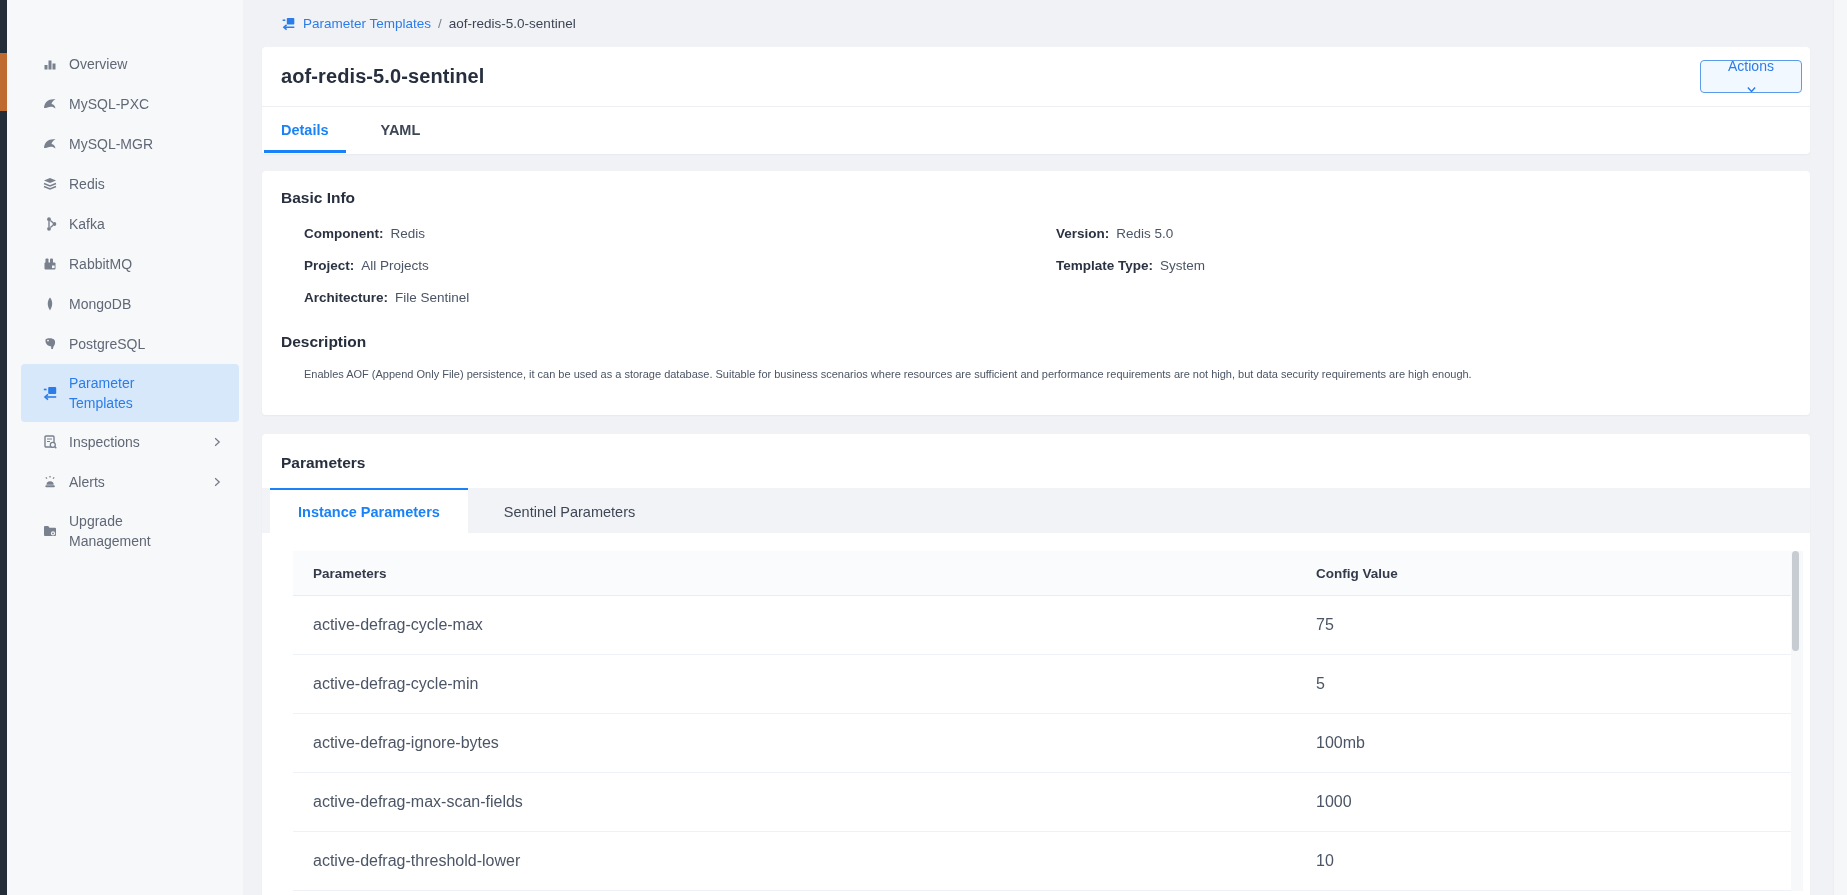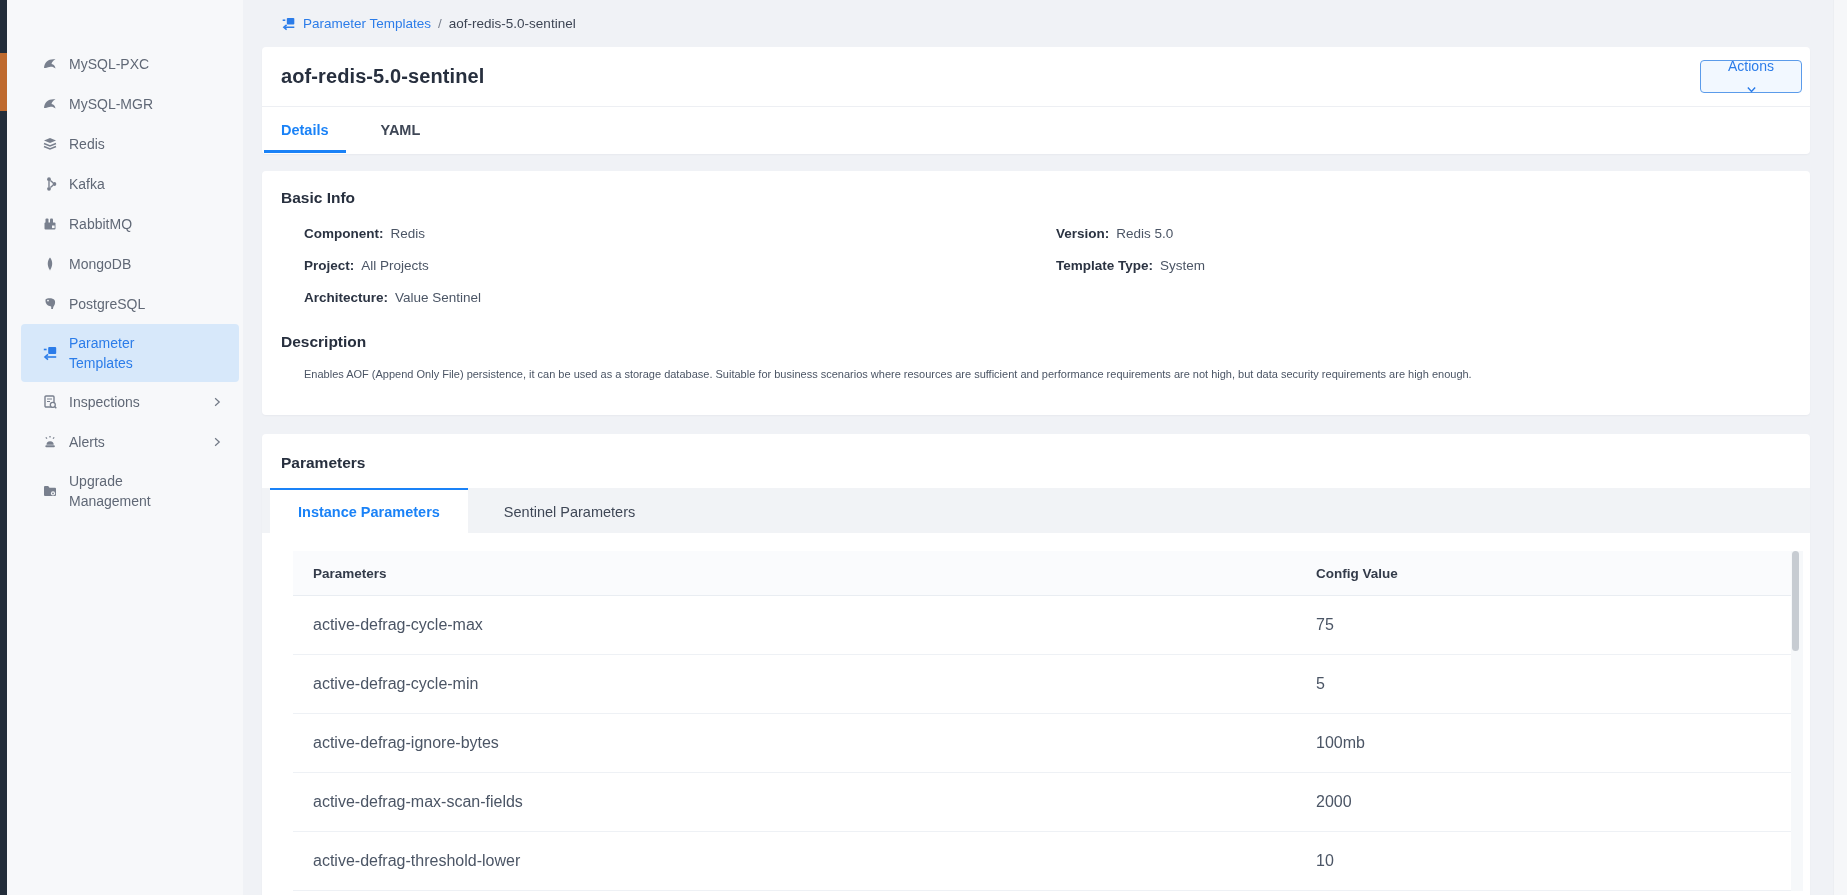--- a/index.html
+++ b/index.html
@@ -81,20 +81,30 @@
 <body>
 
 <div class="app">
 
   <div class="rail">
     <div class="rail-accent"></div>
   </div>
 
   <nav class="sidebar">
 
+    <div class="side-item">
+      <span class="side-icon">
+          <svg viewBox="0 0 16 16">
+            <rect x="2.5" y="9" width="3" height="4.5" fill="currentColor"></rect>
+            <rect x="6.5" y="4.5" width="3" height="9" fill="currentColor"></rect>
+            <rect x="10.5" y="7.5" width="3" height="6" fill="currentColor"></rect>
+          </svg>
+        </span>
+      <span class="side-label">Overview</span>
+    </div>
 
     <div class="side-item">
       <span class="side-icon">
           <svg viewBox="0 0 16 16">
             <path d="M2 12 C2.5 6 7 2.5 13.5 3.5 C11 4.5 10 6 9.5 8 C12 8.5 13 10 13.5 12.5 C11 10.5 9.5 10.5 7.5 11 C5.5 11.5 4 12 2 12 Z" fill="currentColor"></path>
           </svg>
         </span>
       <span class="side-label">MySQL-PXC</span>
     </div>
 
@@ -267,21 +277,21 @@
         <div class="field">
           <span class="flabel">Version:</span><span class="fvalue">Redis 5.0</span>
         </div>
         <div class="field">
           <span class="flabel">Project:</span><span class="fvalue">All Projects</span>
         </div>
         <div class="field">
           <span class="flabel">Template Type:</span><span class="fvalue">System</span>
         </div>
         <div class="field">
-          <span class="flabel">Architecture:</span><span class="fvalue">Value Sentinel</span>
+          <span class="flabel">Architecture:</span><span class="fvalue">File Sentinel</span>
         </div>
         <div></div>
       </div>
       <h2 class="section-title desc-title">Description</h2>
       <p class="desc-text">Enables AOF (Append Only File) persistence, it can be used as a storage database. Suitable for business scenarios where resources are sufficient and performance requirements are not high, but data security requirements are high enough.</p>
     </section>
 
     <section class="card card-params">
       <h2 class="section-title">Parameters</h2>
       <div class="ptabs">
@@ -306,21 +316,21 @@
         <div class="trow">
           <div class="td c1">active-defrag-cycle-min</div>
           <div class="td c2">5</div>
         </div>
         <div class="trow">
           <div class="td c1">active-defrag-ignore-bytes</div>
           <div class="td c2">100mb</div>
         </div>
         <div class="trow">
           <div class="td c1">active-defrag-max-scan-fields</div>
-          <div class="td c2">2000</div>
+          <div class="td c2">1000</div>
         </div>
         <div class="trow">
           <div class="td c1">active-defrag-threshold-lower</div>
           <div class="td c2">10</div>
         </div>
 
         <div class="tgutter"></div>
         <div class="tthumb"></div>
       </div>
     </section>

